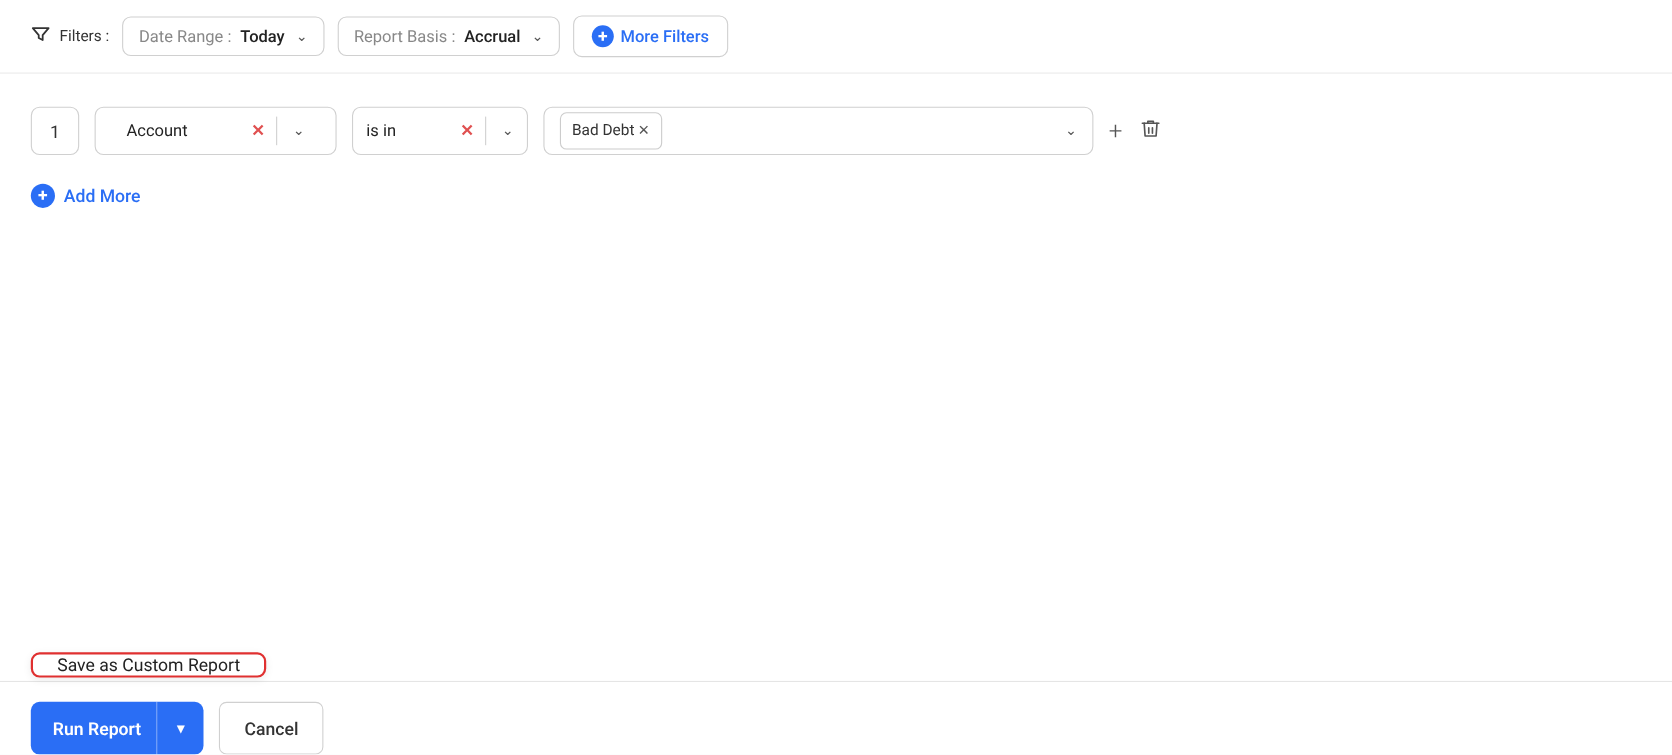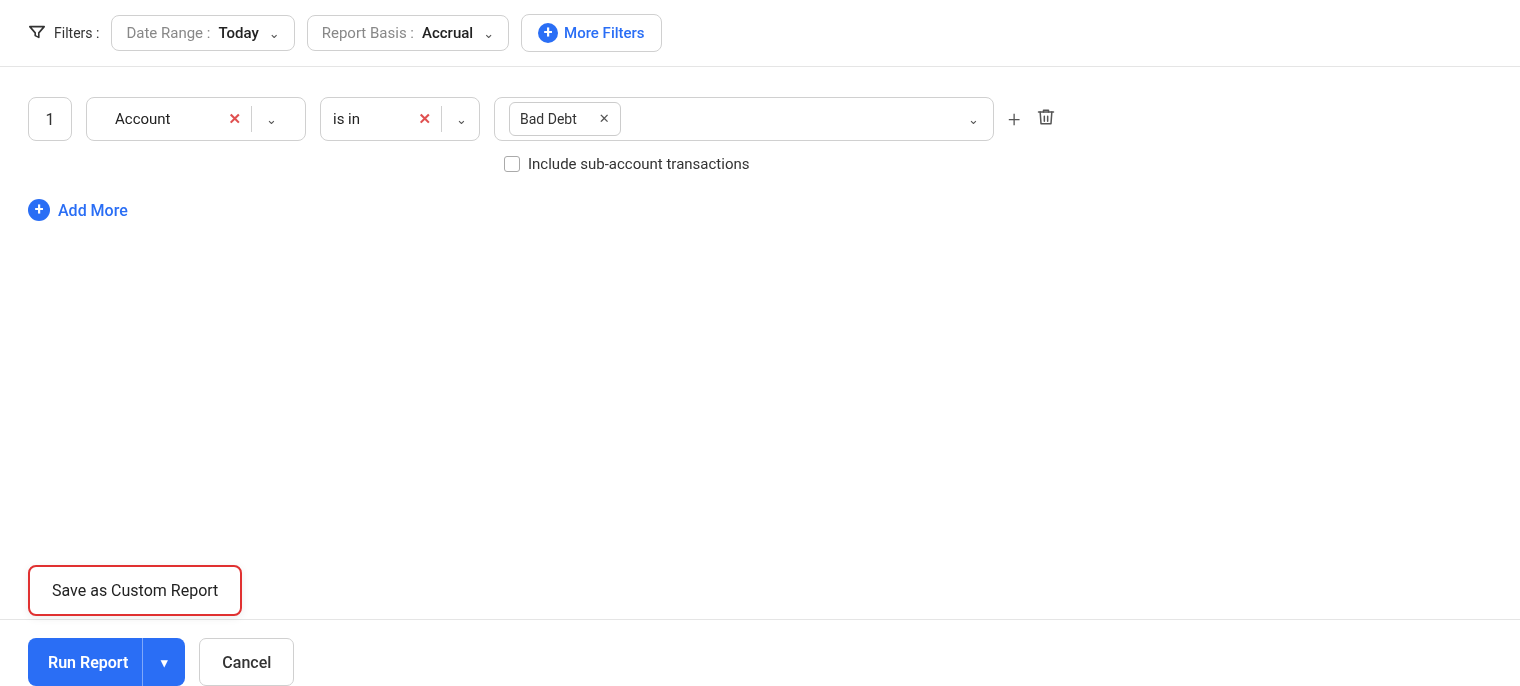--- a/index.html
+++ b/index.html
@@ -191,21 +191,21 @@
       min-width: 390px;
       gap: 10px;
       cursor: pointer;
       flex: 1;
       max-width: 500px;
     }
 
     .tag-pill {
       display: flex;
       align-items: flex-start;
-      gap: 22px;
+      gap: 3px;
       border: 1.5px solid #ccc;
       border-radius: 6px;
       padding: 8px 10px;
       font-size: 14px;
       color: #333;
       background: #fff;
     }
 
     .tag-pill .tag-close {
       color: #555;
@@ -356,21 +356,21 @@
     }
 
     
     .save-custom-popup {
       position: absolute;
       bottom: 70px;
       left: 28px;
       background: #fff;
       border: 2px solid #e03030;
       border-radius: 8px;
-      padding: 14px 22px;
+      padding: 0 22px;
       font-size: 16px;
       color: #222;
       font-weight: 400;
       cursor: pointer;
       white-space: nowrap;
       box-shadow: 0 2px 8px rgba(0,0,0,0.08);
     }
   </style>
 </head>
 <body>
@@ -442,24 +442,20 @@
           <svg width="20" height="20" viewBox="0 0 24 24" fill="none" xmlns="http://www.w3.org/2000/svg">
             <polyline points="3 6 5 6 21 6" stroke="#555" stroke-width="1.8" stroke-linecap="round" stroke-linejoin="round"></polyline>
             <path d="M19 6l-1 14H6L5 6" stroke="#555" stroke-width="1.8" stroke-linecap="round" stroke-linejoin="round"></path>
             <path d="M10 11v6M14 11v6" stroke="#555" stroke-width="1.8" stroke-linecap="round"></path>
             <path d="M9 6V4h6v2" stroke="#555" stroke-width="1.8" stroke-linecap="round" stroke-linejoin="round"></path>
           </svg>
         </span>
       </div>
     </div>
 
-    <div class="subaccount-row">
-      <input type="checkbox" style="">
-      <span class="subaccount-label">Include sub-account transactions</span>
-    </div>
 
     <div class="add-more-row">
       <span class="add-more-circle">+</span>
       <span class="add-more-label">Add More</span>
     </div>
 
   </div>
 
   <div class="bottom-bar">
     <div class="bottom-actions">

